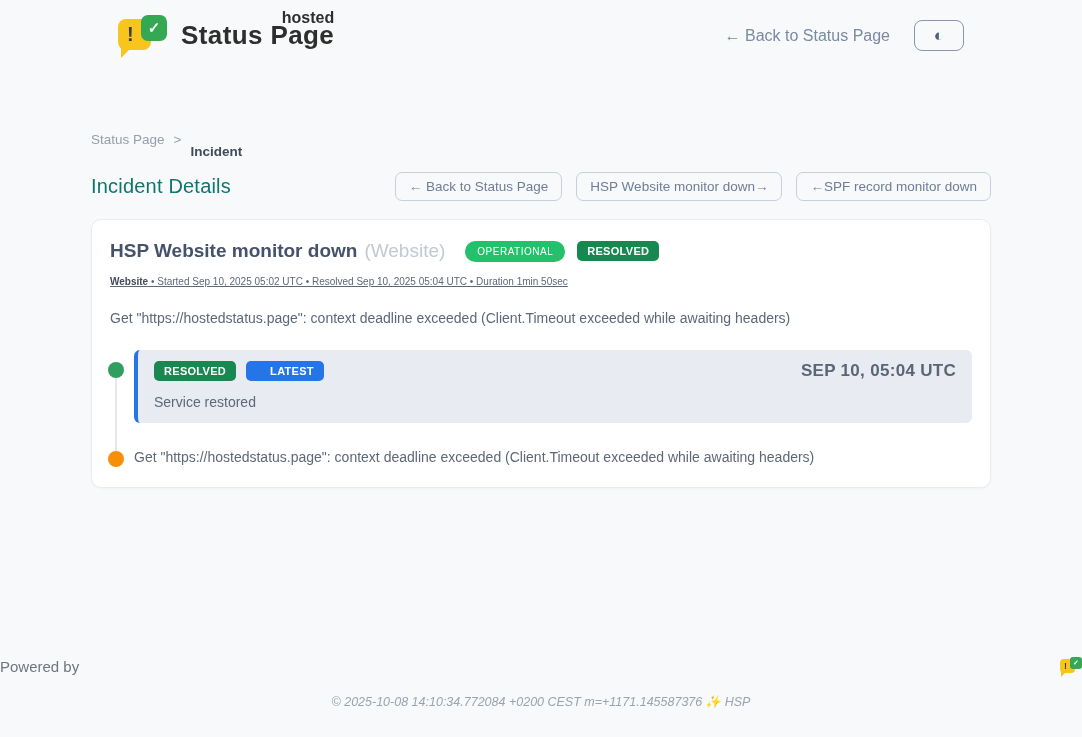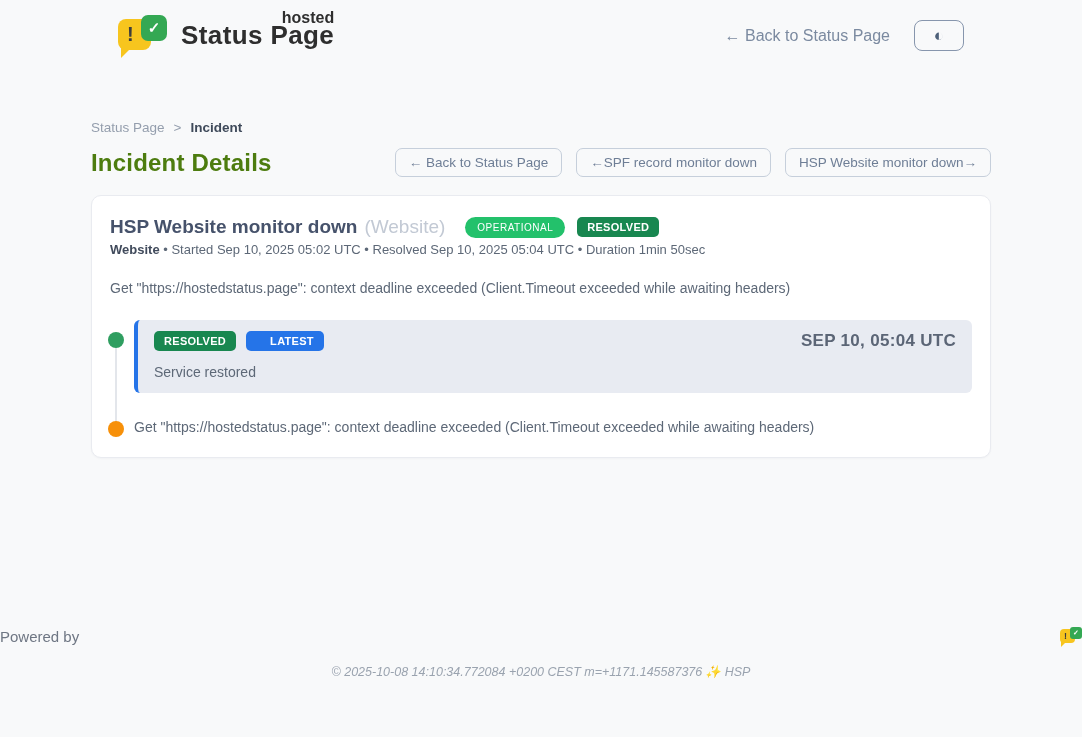--- a/index.html
+++ b/index.html
@@ -31,24 +31,24 @@
   .back-link { color:#7b8aa0; font-size:16px; cursor:pointer; }
   .theme-toggle {
     width:50px; height:31px; border:1px solid #8796ad; border-radius:8px;
     background:transparent; color:#4d6079; font-size:17px; line-height:1;
     display:flex; align-items:center; justify-content:center; cursor:pointer;
   }
 
   
   main { width:900px; margin:0 auto; }
   .breadcrumb { margin-top:62px; font-size:13.5px; color:#949ead; display:flex; gap:9px; align-items:center; }
-  .breadcrumb .current { color:#3f4a5a; font-weight:700; }
+  .breadcrumb .current { color:#3f4a5a; font-weight:700;margin-top:24px; }
 
   .title-row { display:flex; justify-content:space-between; align-items:center; margin-top:13px; }
-  h1 { margin:0; font-size:24px; color:#4d7c0f; font-weight:700; letter-spacing:0.2px; }
+  h1 { margin:0; font-size:20px; color:#0f766e; font-weight:400; letter-spacing:0.2px; }
   .nav-buttons { display:flex; gap:14px; }
   .nav-btn {
     border:1px solid #c6cfdb; background:transparent; border-radius:7px;
     color:#6e7e96; font-size:13.5px; padding:6px 13px; cursor:pointer;
     font-family:inherit; white-space:nowrap;
   }
 
   .card {
     background:#fff; border:1px solid #e9ebf0; border-radius:10px;
     margin-top:18px; padding:20px 18px 22px 18px;
@@ -63,21 +63,21 @@
   }
   .badge {
     display:inline-block; color:#fff; font-size:11px; font-weight:700;
     letter-spacing:0.3px; padding:4px 10px; border-radius:5px;
   }
   .badge-resolved { background:#188750; }
   .badge-latest { background:#2574e8;padding-left:24px; }
   .badge-investigating { background:#f79009; }
   .badge-resolved-header { margin-left:12px; }
 
-  .card-meta { margin-top:4px; font-size:13px; color:#5d6877; }
+  .card-meta { margin-top:14px; font-size:10px; color:#5d6877;text-decoration:underline; }
   .card-meta b { color:#414b5c; }
   .card-desc { margin-top:23px; font-size:14px; color:#5d6877; }
 
   
   .timeline { margin-top:24px; position:relative; }
   .tl-line { position:absolute; left:5px; top:20px; height:90px; width:2px; background:#e3e6eb; }
   .tl-entry { position:relative; padding-left:24px; }
   .tl-entry + .tl-entry { margin-top:26px; }
   .tl-dot { position:absolute; left:-2px; width:16px; height:16px; border-radius:50%; }
   .dot-resolved { background:#2f9e60; top:12px; }
@@ -135,22 +135,22 @@
   <div class="breadcrumb">
     <span>Status Page</span>
     <span>&gt;</span>
     <span class="current">Incident</span>
   </div>
 
   <div class="title-row">
     <h1>Incident Details</h1>
     <div class="nav-buttons">
       <button class="nav-btn">← Back to Status Page</button>
+      <button class="nav-btn">HSP Website monitor down→</button>
       <button class="nav-btn">←SPF record monitor down</button>
-      <button class="nav-btn">HSP Website monitor down→</button>
     </div>
   </div>
 
   <section class="card">
     <div class="card-title-row">
       <span class="card-title">HSP Website monitor down</span>
       <span class="card-component">(Website)</span>
       <span class="pill-operational" style="background: rgb(35, 193, 107);">OPERATIONAL</span>
       <span class="badge badge-resolved badge-resolved-header" style="background: rgb(24, 135, 80);">RESOLVED</span>
     </div>

